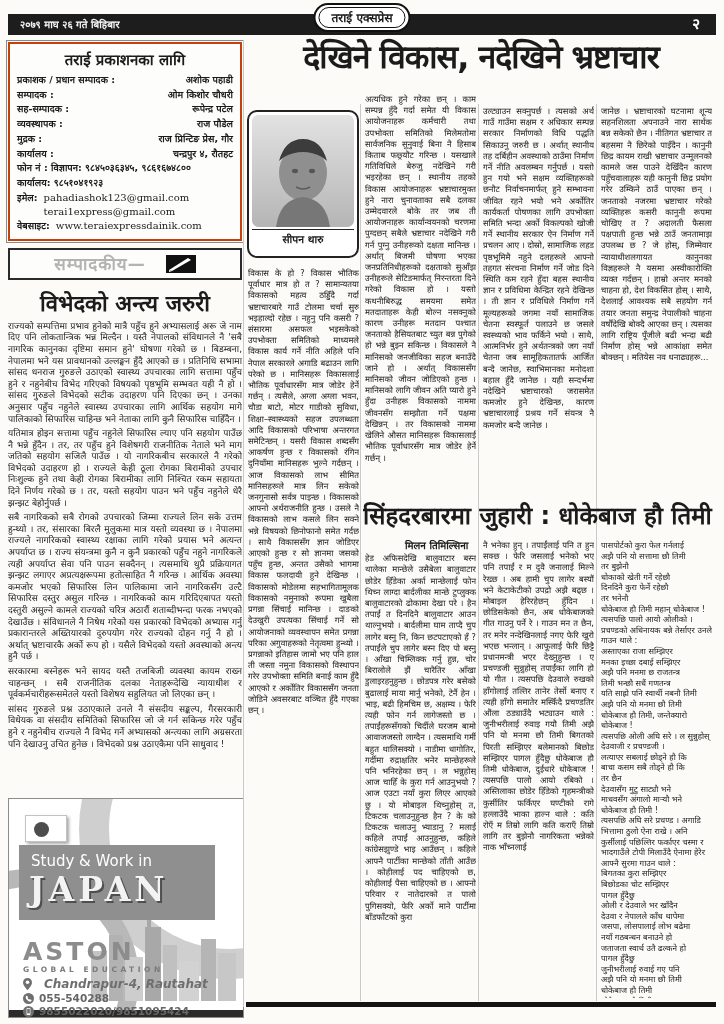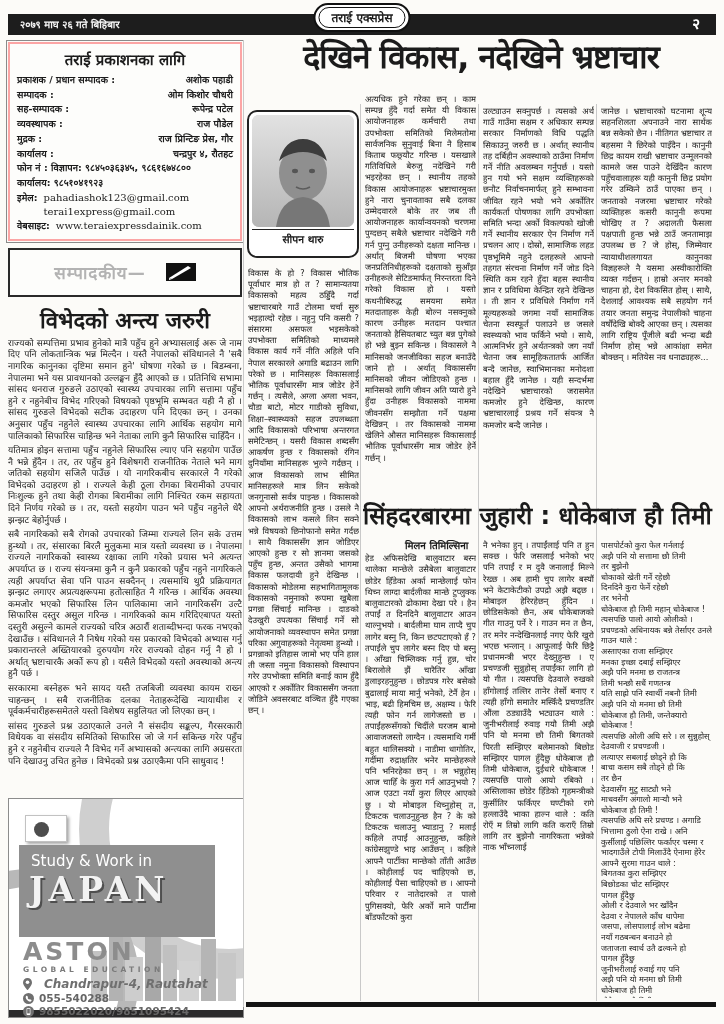--- a/index.html
+++ b/index.html
@@ -8,42 +8,42 @@
 
   
   .header-bar { position:absolute; left:8px; right:8px; top:14px; height:21px; background:#1d1d1d; }
   .header-date { color:#f4f4f4; font-size:10px; font-weight:bold; line-height:21px; padding-left:12px; }
   .page-num { position:absolute; right:16px; top:0; color:#fff; font-size:15px; font-weight:bold; line-height:21px; }
   .masthead { position:absolute; left:50%; top:3px; transform:translateX(-50%); background:#fff; border:2px solid #111; border-radius:16px; padding:2px 3px; z-index:3; }
   .masthead-inner { border:1px solid #111; border-radius:11px; padding:1px 12px; font-size:12px; font-weight:bold; white-space:nowrap; }
 
   
   .left-col { position:absolute; left:8px; top:42px; width:234px; }
-  .pub-box { border:2px solid #fca5a5; outline:1px solid #8a8a8a; outline-offset:1px; padding:5px 7px 6px; background:#fdfdfb; }
+  .pub-box { border:2px solid #c2410c; outline:1px solid #8a8a8a; outline-offset:1px; padding:5px 7px 6px; background:#fdfdfb; }
   .pub-title { text-align:center; font-weight:bold; font-size:15px; margin-bottom:4px; }
   .pub-row { display:flex; justify-content:space-between; font-size:9.5px; font-weight:bold; line-height:1.55; gap:4px; }
   .pub-line { font-size:9.5px; font-weight:bold; line-height:1.55; }
   .pub-email-row { display:flex; font-size:9.5px; line-height:1.4; gap:6px; }
   .pub-email-row .lbl { font-weight:bold; }
   .pub-email-row .vals { font-family:"DejaVu Serif", serif; font-size:10px; }
 
-  .edit-label-box { border:2px solid #2a2a2a; margin-top:7px; height:49px; display:flex; align-items:center; justify-content:center; gap:20px; background:#fdfdfb; }
+  .edit-label-box { border:2px solid #2a2a2a; margin-top:7px; height:32px; display:flex; align-items:center; justify-content:center; gap:20px; background:#fdfdfb; }
   .edit-label { color:#b3b3b3; font-weight:bold; font-size:17px; letter-spacing:1px; }
   .pen-icon { width:30px; height:18px; flex:0 0 auto; }
   .edit-headline { text-align:center; font-weight:bold; font-size:22px; margin:7px 0 4px; }
   .edit-body { height:508px; overflow:hidden; }
   .edit-body p { margin:0 0 3px; font-size:9px; line-height:11.6px; text-align:justify; }
 
   
   .ad { position:absolute; left:8px; top:798px; width:236px; height:220px; border:1px solid #8c8c8c; background:#fff; overflow:hidden; }
   .ad .ring1 { position:absolute; width:300px; height:300px; border:30px solid #cfcfcf; border-radius:50%; left:70px; top:-120px; }
   .ad .ring2 { position:absolute; width:220px; height:220px; border:18px solid #b8b8b8; border-radius:50%; left:-90px; top:70px; }
   .ad-flag { position:absolute; left:16px; top:16px; width:42px; height:27px; background:#fff; border:1px solid #c2c2c2; box-shadow:2px 2px 3px rgba(0,0,0,.35); }
   .ad-flag .sun { width:15px; height:15px; border-radius:50%; background:#4d4d4d; margin:6px 0 0 8px; }
-  .ad-band { position:absolute; left:10px; top:46px; width:196px; height:92px; background:#8f8f8f; }
+  .ad-band { position:absolute; left:10px; top:46px; width:196px; height:75px; background:#8f8f8f; }
   .ad-tagline { color:#fff; font-size:15px; padding:7px 0 0 12px; }
   .ad-country { color:#f3f3f3; font-size:33px; font-weight:bold; letter-spacing:4px; padding-left:10px; text-shadow:2px 2px 0 #4f4f4f; font-family:"DejaVu Serif", serif; }
   .ad-city { position:absolute; right:4px; top:118px; }
   .ad-brand-wrap { position:absolute; left:14px; top:140px; z-index:2; }
   .ad-brand { font-size:25px; font-weight:bold; color:#8c8c8c; letter-spacing:3px; line-height:1; }
   .ad-brand-sub { font-size:7.5px; letter-spacing:3.5px; color:#7b7b7b; font-weight:bold; margin-top:1px; }
   .ad-addr { font-size:12px; font-weight:bold; font-style:italic; color:#6f6f6f; margin-top:3px; display:flex; align-items:center; gap:12px; }
   .ad-phone { font-size:10.5px; font-weight:bold; color:#666; display:flex; align-items:center; gap:5px; margin-top:1px; }
   .ad-bottom { position:absolute; left:0; right:0; bottom:0; height:7px; background:#2b2b2b; }
   .mini-icon { flex:0 0 auto; }

